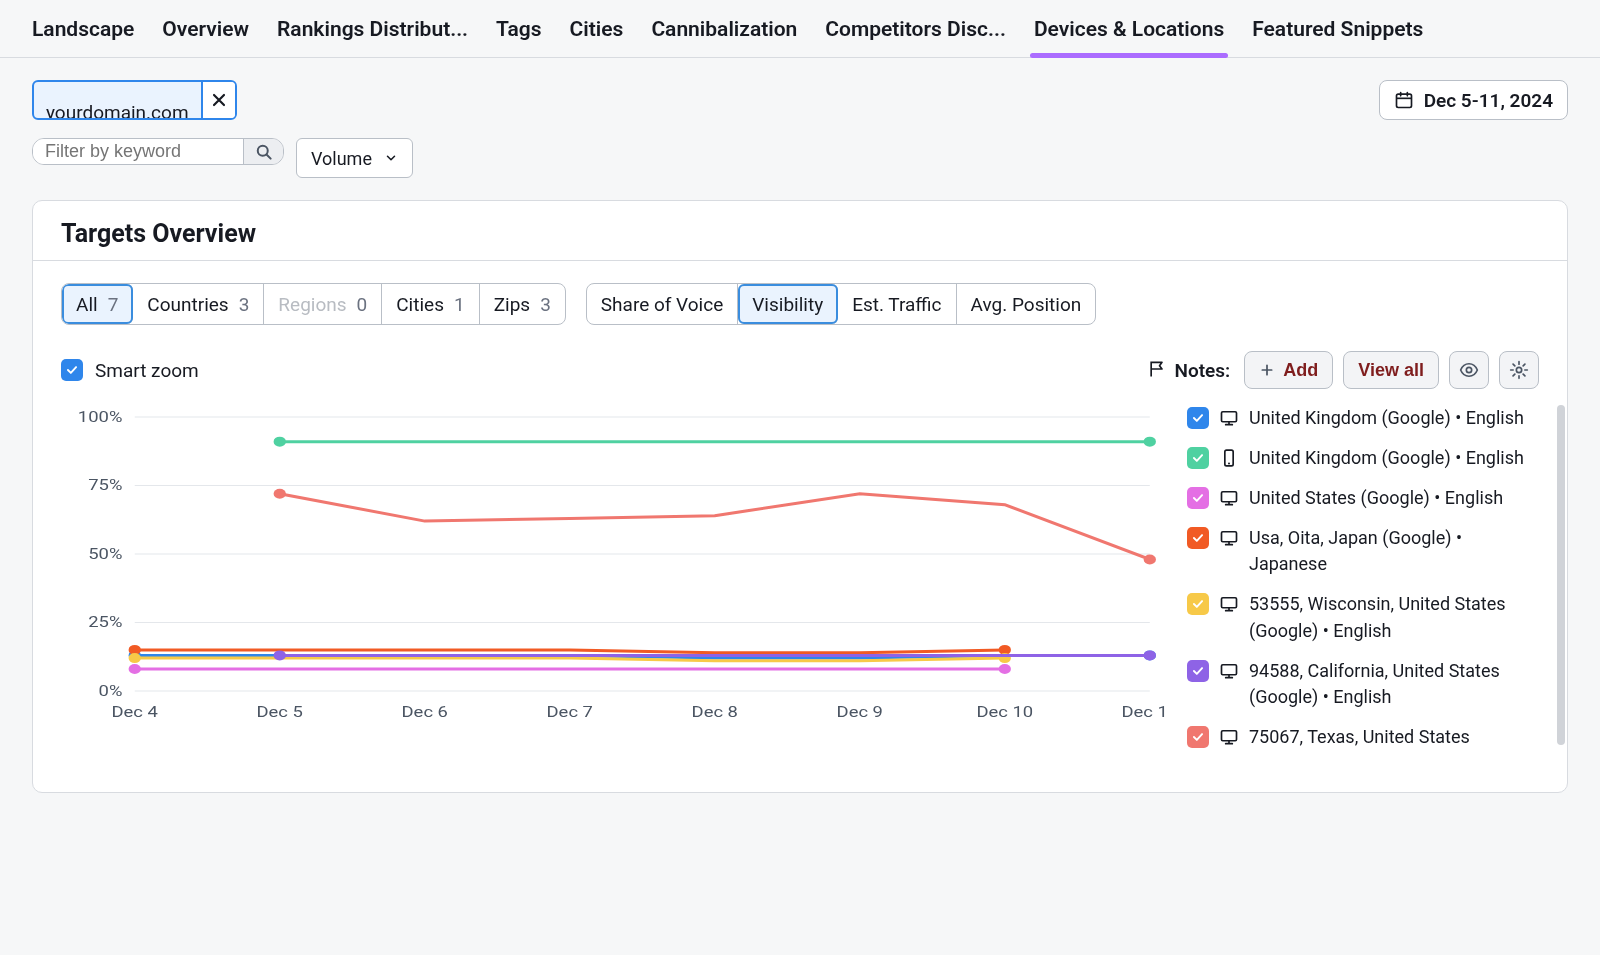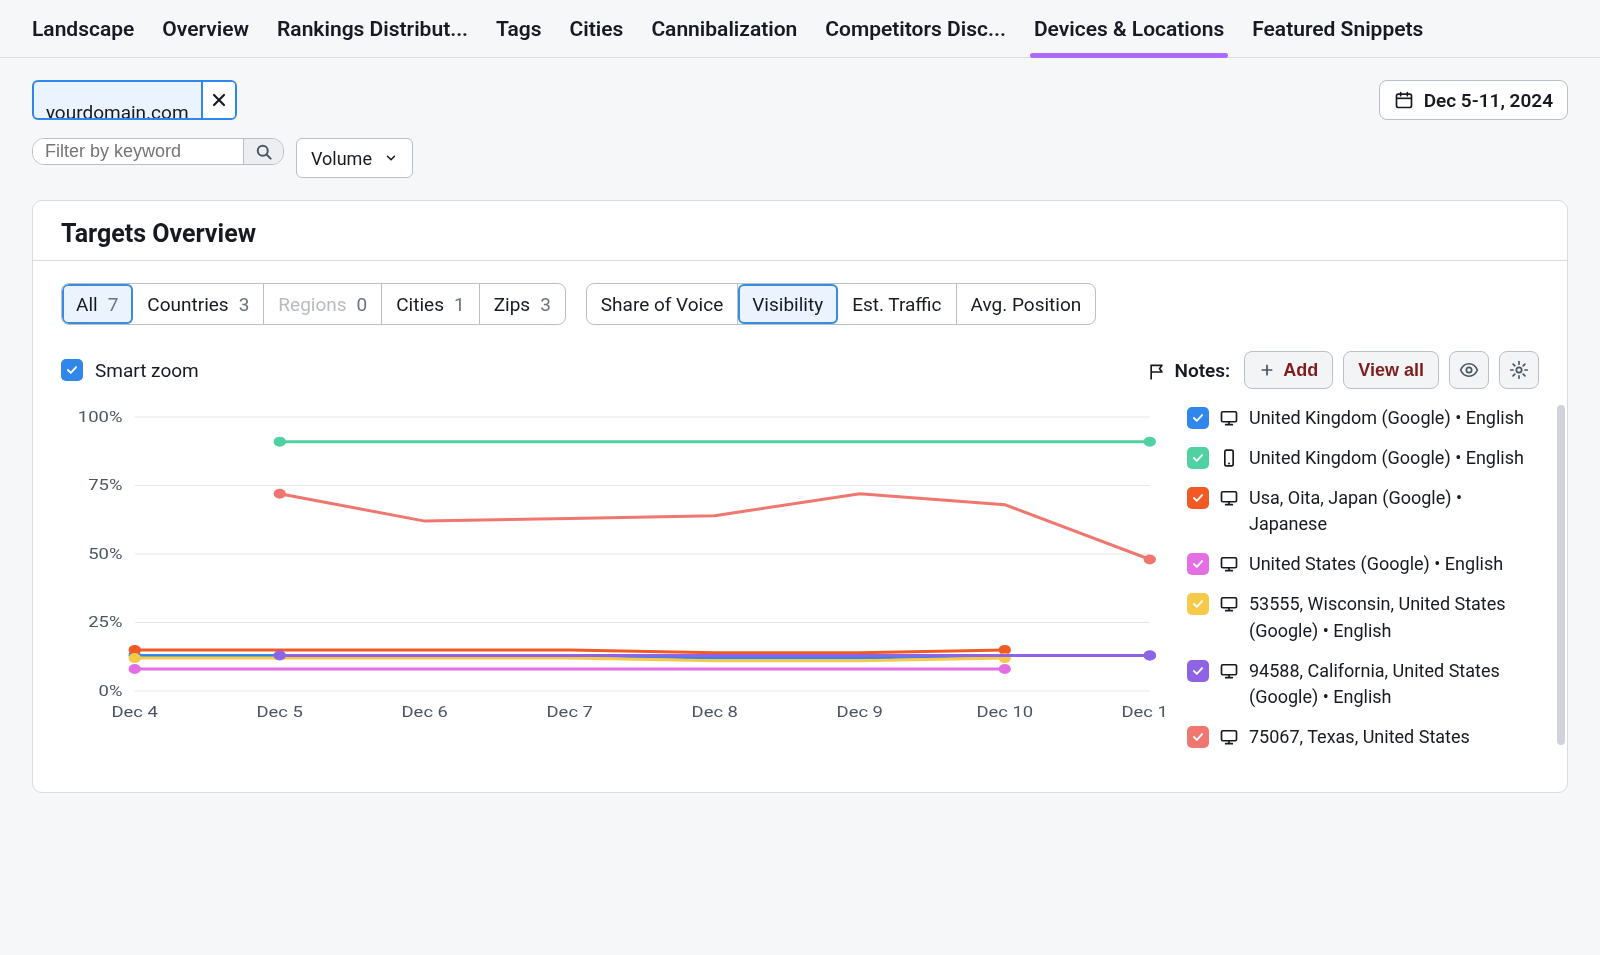--- a/index.html
+++ b/index.html
@@ -200,21 +200,21 @@
   }
   .zoom-left { display: flex; align-items: center; gap: 12px; font-size: 19px; }
   .zoom-right { display: flex; align-items: center; gap: 10px; }
   .checkbox {
     width: 22px; height: 22px;
     border-radius: 5px;
     display: inline-flex; align-items: center; justify-content: center;
     font-size: 14px; font-weight: 700; color: #fff;
   }
   .checkbox.blue { background: var(--accent-blue); }
-  .notes-label { display: flex; align-items: flex-end; gap: 8px; font-size: 19px; font-weight: 600; margin-right: 4px; }
+  .notes-label { display: flex; align-items: flex-start; gap: 8px; font-size: 19px; font-weight: 600; margin-right: 4px; }
   .btn {
     display: inline-flex; align-items: center; gap: 8px;
     border: 1px solid var(--border-strong);
     background: #f3f4f6;
     border-radius: 8px;
     padding: 0 14px;
     height: 38px;
     font-size: 18px;
     cursor: pointer;
     font-weight: 600;
@@ -474,42 +474,42 @@
                 <path d="M5 12 L10 17 L19 7" fill="none" stroke="#fff" stroke-width="3.2" stroke-linecap="round" stroke-linejoin="round"></path>
               </svg>
             </span>
             <span class="dev-icon"><svg viewBox="0 0 24 24" width="20" height="20">
                 <rect x="7" y="2.5" width="10" height="19" rx="2" fill="none" stroke="#171a22" stroke-width="2"></rect>
                 <circle cx="12" cy="18.5" r="1.2" fill="#171a22"></circle>
               </svg></span>
             <span class="legend-text">United Kingdom (Google) • English</span>
           </div>
           <div class="legend-item">
-            <span class="swatch" style="background: rgb(241, 90, 36);">
+            <span class="swatch" style="background: rgb(228, 111, 228);">
               <svg style="width:14px;height:14px" viewBox="0 0 24 24">
                 <path d="M5 12 L10 17 L19 7" fill="none" stroke="#fff" stroke-width="3.2" stroke-linecap="round" stroke-linejoin="round"></path>
               </svg>
             </span>
             <span class="dev-icon"><svg viewBox="0 0 24 24" width="20" height="20">
                 <rect x="3" y="4.5" width="18" height="12" rx="1.5" fill="none" stroke="#171a22" stroke-width="2"></rect>
                 <path d="M8 20 H16 M12 16.5 V20" stroke="#171a22" stroke-width="2" stroke-linecap="round"></path>
               </svg></span>
-            <span class="legend-text">Usa, Oita, Japan (Google) • Japanese</span>
-          </div>
-          <div class="legend-item">
-            <span class="swatch" style="background: rgb(228, 111, 228);">
+            <span class="legend-text">United States (Google) • English</span>
+          </div>
+          <div class="legend-item">
+            <span class="swatch" style="background: rgb(241, 90, 36);">
               <svg style="width:14px;height:14px" viewBox="0 0 24 24">
                 <path d="M5 12 L10 17 L19 7" fill="none" stroke="#fff" stroke-width="3.2" stroke-linecap="round" stroke-linejoin="round"></path>
               </svg>
             </span>
             <span class="dev-icon"><svg viewBox="0 0 24 24" width="20" height="20">
                 <rect x="3" y="4.5" width="18" height="12" rx="1.5" fill="none" stroke="#171a22" stroke-width="2"></rect>
                 <path d="M8 20 H16 M12 16.5 V20" stroke="#171a22" stroke-width="2" stroke-linecap="round"></path>
               </svg></span>
-            <span class="legend-text">United States (Google) • English</span>
+            <span class="legend-text">Usa, Oita, Japan (Google) • Japanese</span>
           </div>
           <div class="legend-item">
             <span class="swatch" style="background: rgb(247, 201, 72);">
               <svg style="width:14px;height:14px" viewBox="0 0 24 24">
                 <path d="M5 12 L10 17 L19 7" fill="none" stroke="#fff" stroke-width="3.2" stroke-linecap="round" stroke-linejoin="round"></path>
               </svg>
             </span>
             <span class="dev-icon"><svg viewBox="0 0 24 24" width="20" height="20">
                 <rect x="3" y="4.5" width="18" height="12" rx="1.5" fill="none" stroke="#171a22" stroke-width="2"></rect>
                 <path d="M8 20 H16 M12 16.5 V20" stroke="#171a22" stroke-width="2" stroke-linecap="round"></path>

